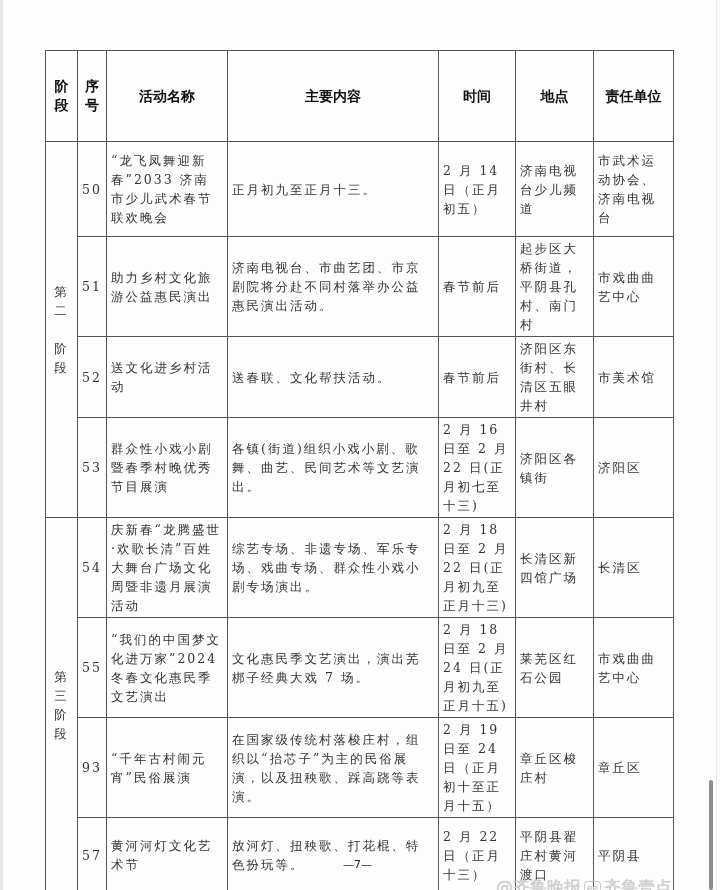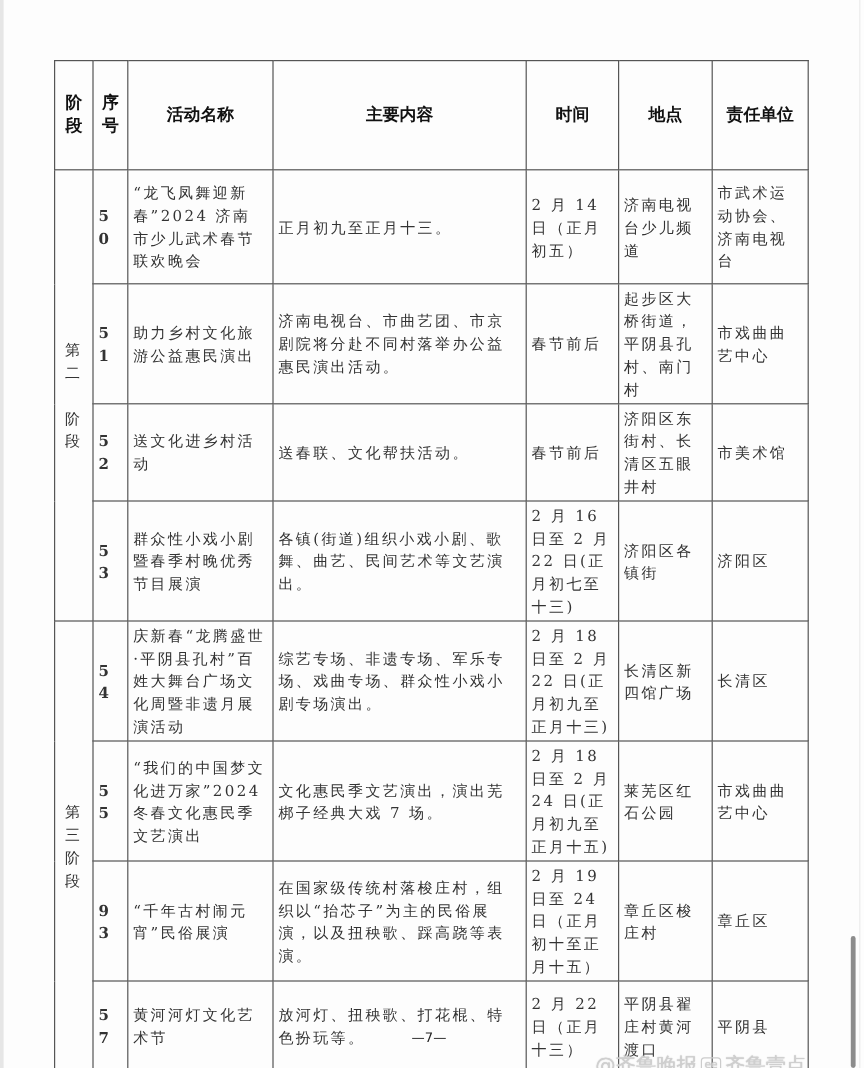--- a/index.html
+++ b/index.html
@@ -14,21 +14,21 @@
   }
   table.sched td, table.sched th {
     border:1.3px solid #555; padding:2px 4px; vertical-align:middle;
     font-size:12.5px; line-height:19px; letter-spacing:2px; word-break:break-all;
   }
   table.sched th {
     font-family:"DejaVu Sans", "Liberation Sans", sans-serif; font-weight:bold; font-size:14px;
     color:#111; letter-spacing:0; text-align:center; height:86px;
   }
   th.stack { line-height:30px; padding:0; }
-  td.num { text-align:left; letter-spacing:0; font-size:12.5px; padding:0;font-weight:bold; }
+  td.num { text-align:right; letter-spacing:0; font-size:12.5px; padding:0; }
   td.stage { text-align:center; padding:0; font-size:12.5px; line-height:30px; letter-spacing:0; }
   td.name { padding-left:8px; }
   td.content { padding-left:8px; }
   td.time { padding-left:5px;margin-left:33px; }
   td.loc { padding-left:5px; }
   td.unit { padding-left:6px;margin-left:16px; }
   .footer-page {
     position:absolute; top:858px; left:343px; font-size:11px; color:#222;
     font-family:"DejaVu Sans", "Liberation Sans", sans-serif; letter-spacing:0;
   }
@@ -71,21 +71,21 @@
       <th>地点</th>
       <th>责任单位</th>
     </tr>
   </thead>
   <tbody>
     <tr style="height:95px">
       <td class="stage" rowspan="4">
         <span>第</span><br><span>二</span><br><br><span>阶</span><br><span>段</span>
       </td>
       <td class="num">50</td>
-      <td class="name">“龙飞凤舞迎新春”2024 济南市少儿武术春节联欢晚会</td>
+      <td class="name">“龙飞凤舞迎新春”2033 济南市少儿武术春节联欢晚会</td>
       <td class="content">正月初九至正月十三。</td>
       <td class="time">2 月 14 日（正月初五）</td>
       <td class="loc">济南电视台少儿频道</td>
       <td class="unit">市武术运动协会、济南电视台</td>
     </tr>
     <tr style="height:88px">
       <td class="num">51</td>
       <td class="name">助力乡村文化旅游公益惠民演出</td>
       <td class="content">济南电视台、市曲艺团、市京剧院将分赴不同村落举办公益惠民演出活动。</td>
       <td class="time">春节前后</td>
@@ -106,21 +106,21 @@
       <td class="content">各镇(街道)组织小戏小剧、歌舞、曲艺、民间艺术等文艺演出。</td>
       <td class="time">2 月 16 日至 2 月 22 日(正月初七至十三)</td>
       <td class="loc">济阳区各镇街</td>
       <td class="unit">济阳区</td>
     </tr>
     <tr style="height:88px">
       <td class="stage" rowspan="4">
         <span>第</span><br><span>三</span><br><span>阶</span><br><span>段</span>
       </td>
       <td class="num">54</td>
-      <td class="name">庆新春“龙腾盛世·平阴县孔村”百姓大舞台广场文化周暨非遗月展演活动</td>
+      <td class="name">庆新春“龙腾盛世·欢歌长清”百姓大舞台广场文化周暨非遗月展演活动</td>
       <td class="content">综艺专场、非遗专场、军乐专场、戏曲专场、群众性小戏小剧专场演出。</td>
       <td class="time">2 月 18 日至 2 月 22 日(正月初九至正月十三)</td>
       <td class="loc">长清区新四馆广场</td>
       <td class="unit">长清区</td>
     </tr>
     <tr style="height:89px">
       <td class="num">55</td>
       <td class="name">“我们的中国梦文化进万家”2024 冬春文化惠民季文艺演出</td>
       <td class="content">文化惠民季文艺演出，演出芜梆子经典大戏 7 场。</td>
       <td class="time">2 月 18 日至 2 月 24 日(正月初九至正月十五)</td>

